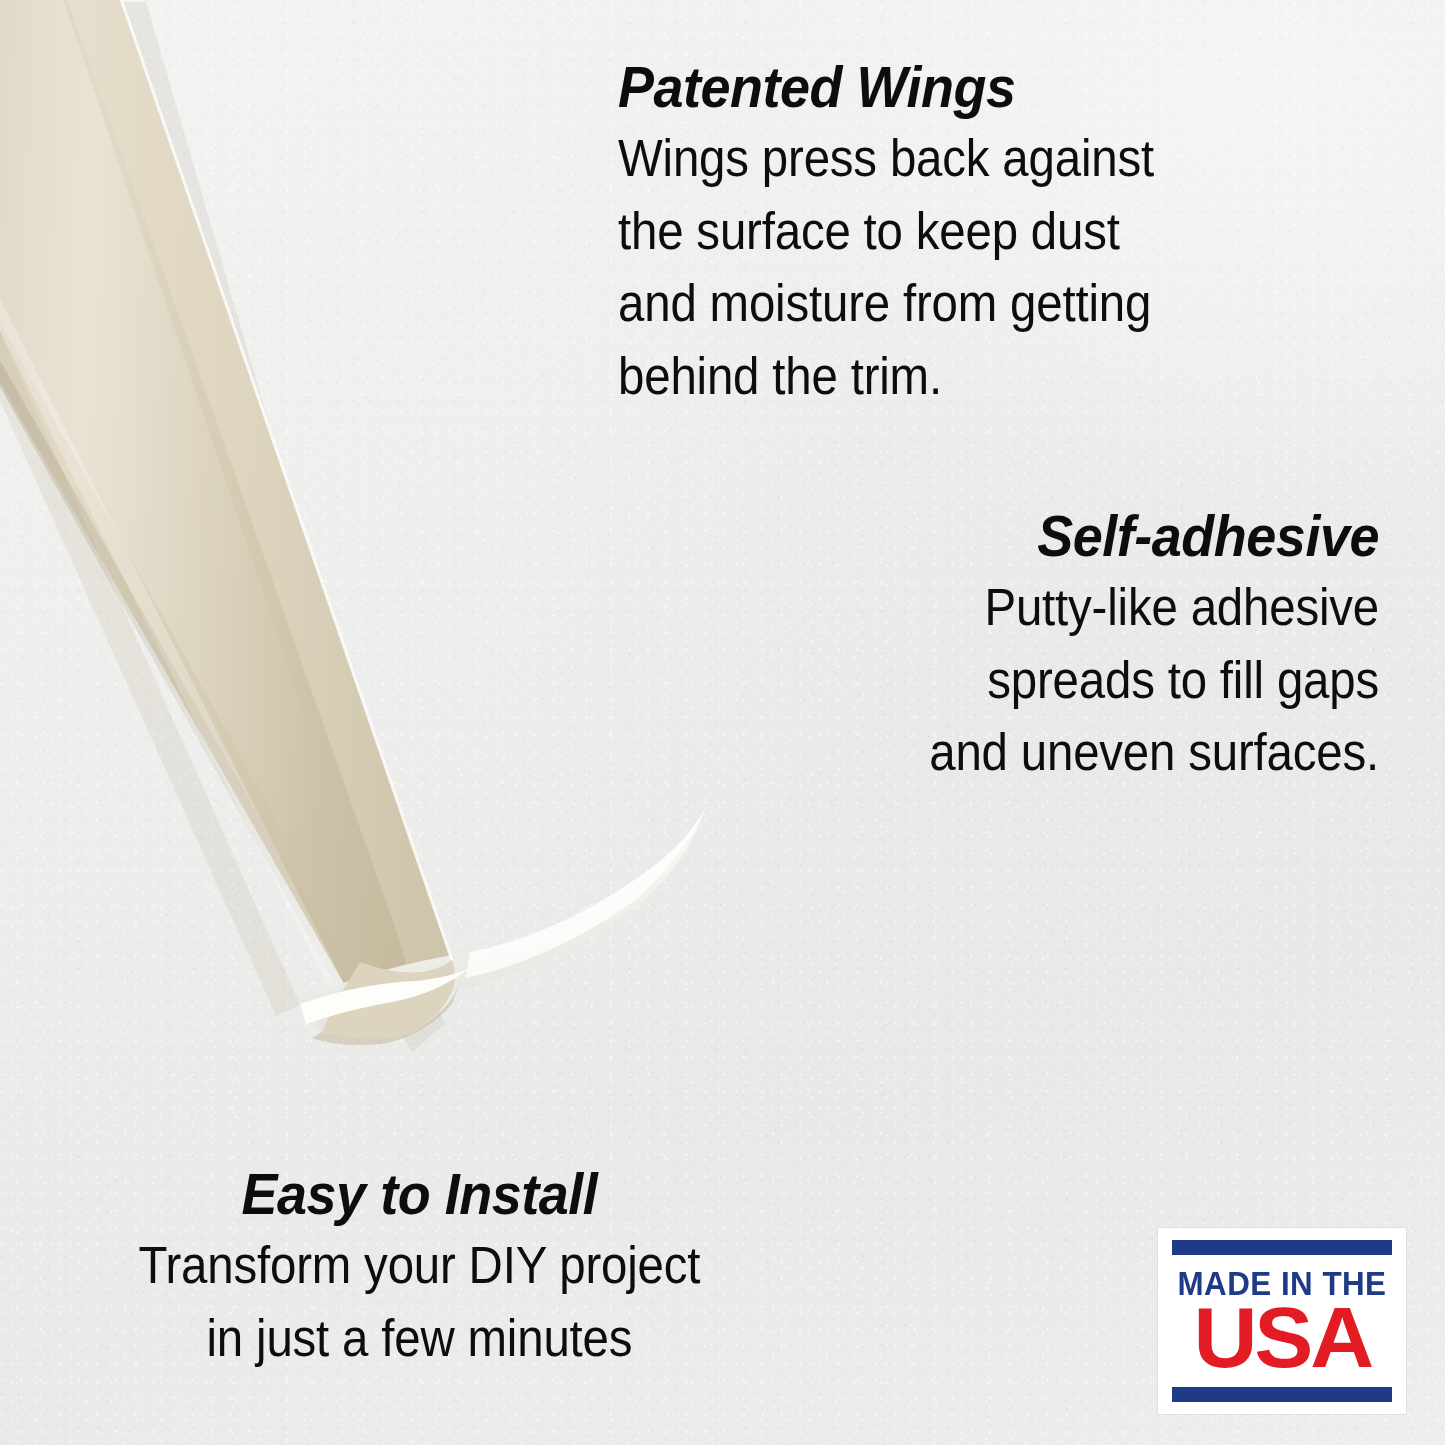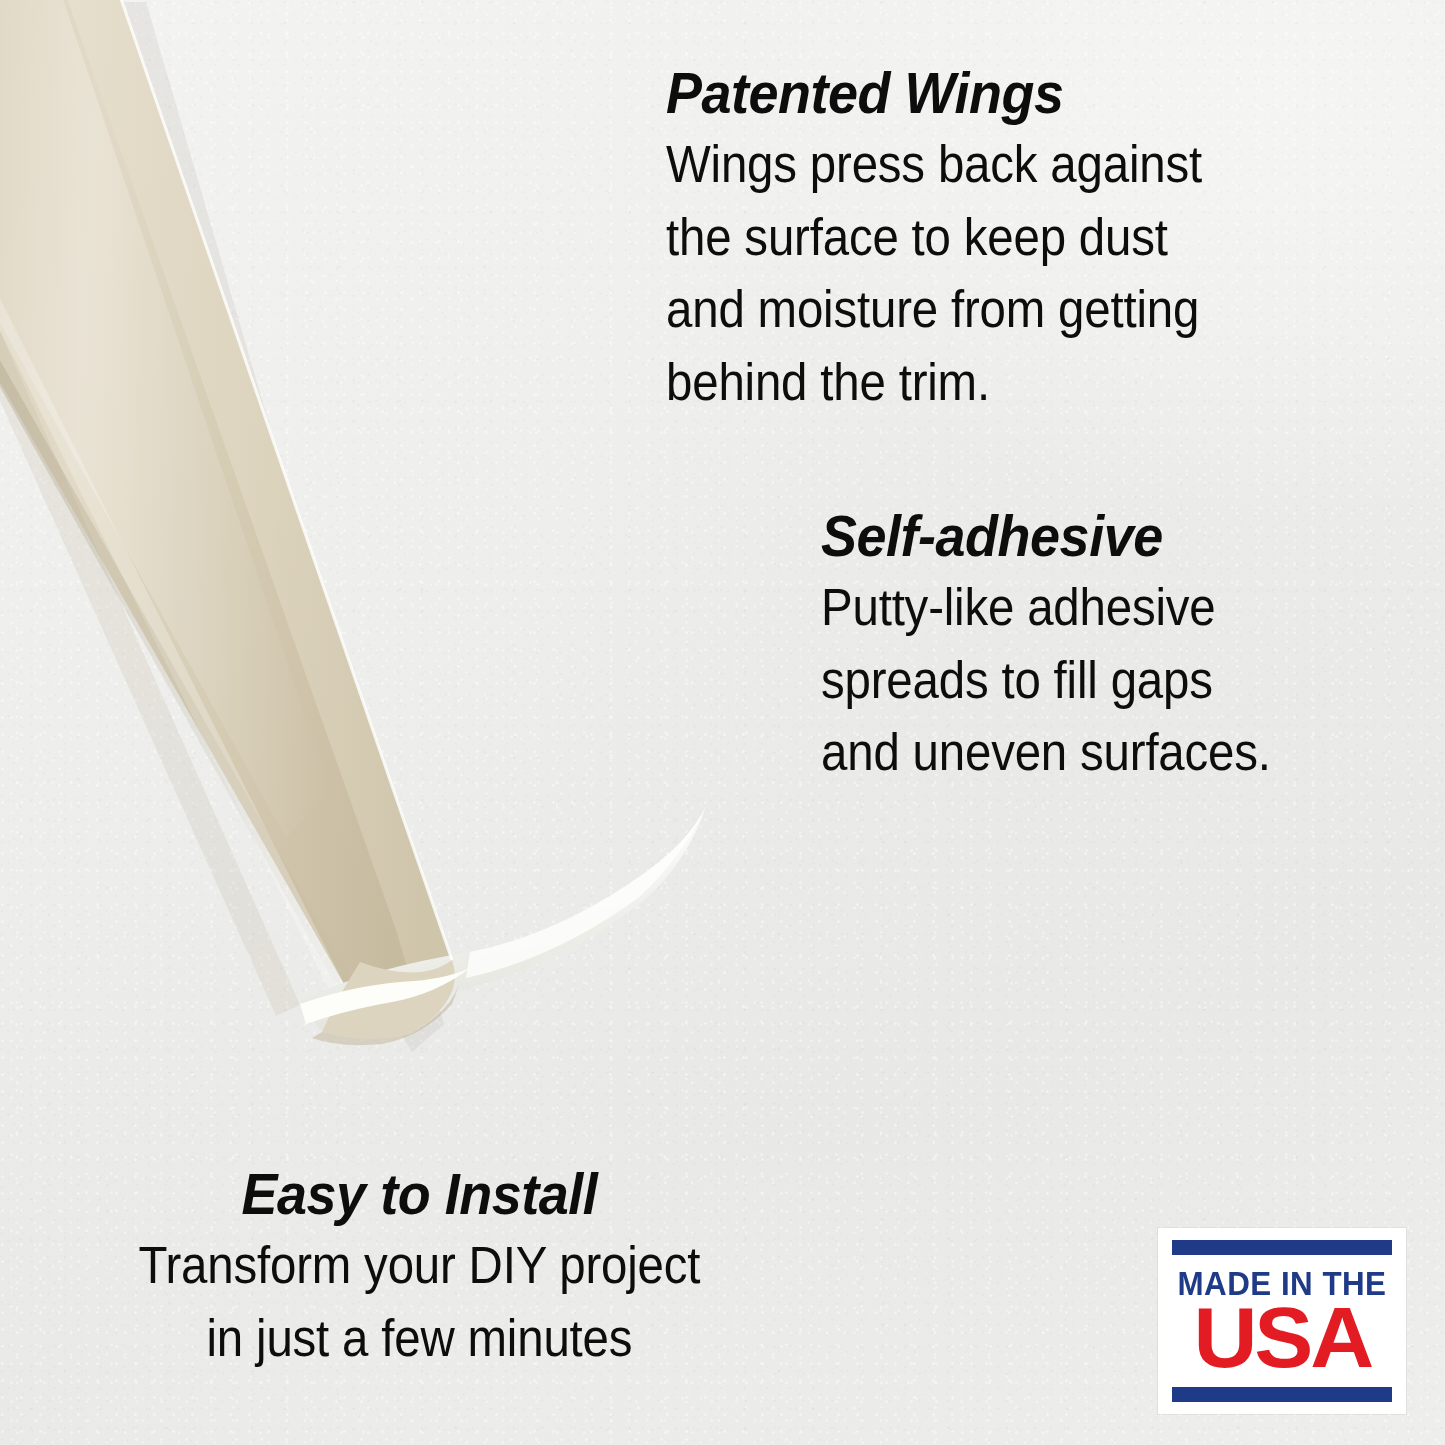--- a/index.html
+++ b/index.html
@@ -70,22 +70,22 @@
   .feature p {
     margin: 0;
     font-size: 51px;
     line-height: 1.42;
     font-weight: 400;
     letter-spacing: -0.2px;
     transform: scaleX(.93);
     transform-origin: left center;
   }
 
-  #feat-wings  { left: 618px; top:  62px; width: 700px; margin-left: 48px; }
-  #feat-adh    { left: 800px; top: 505px; width: 600px; text-align: left; }
+  #feat-wings  { left: 618px; top:  56px; width: 700px; }
+  #feat-adh    { left: 800px; top: 505px; width: 600px; text-align: right; }
   #feat-adh h3 { transform-origin: center center; }
   #feat-adh p  { transform-origin: center center; }
   #feat-wedge  { left: 726px; top: 928px; width: 700px; }
   #feat-easy   { left:  66px; top: 1163px; width: 760px; text-align: center; }
 
   
   .usa-badge {
     position: absolute;
     left: 1158px; top: 1228px;
     width: 248px; height: 186px;

